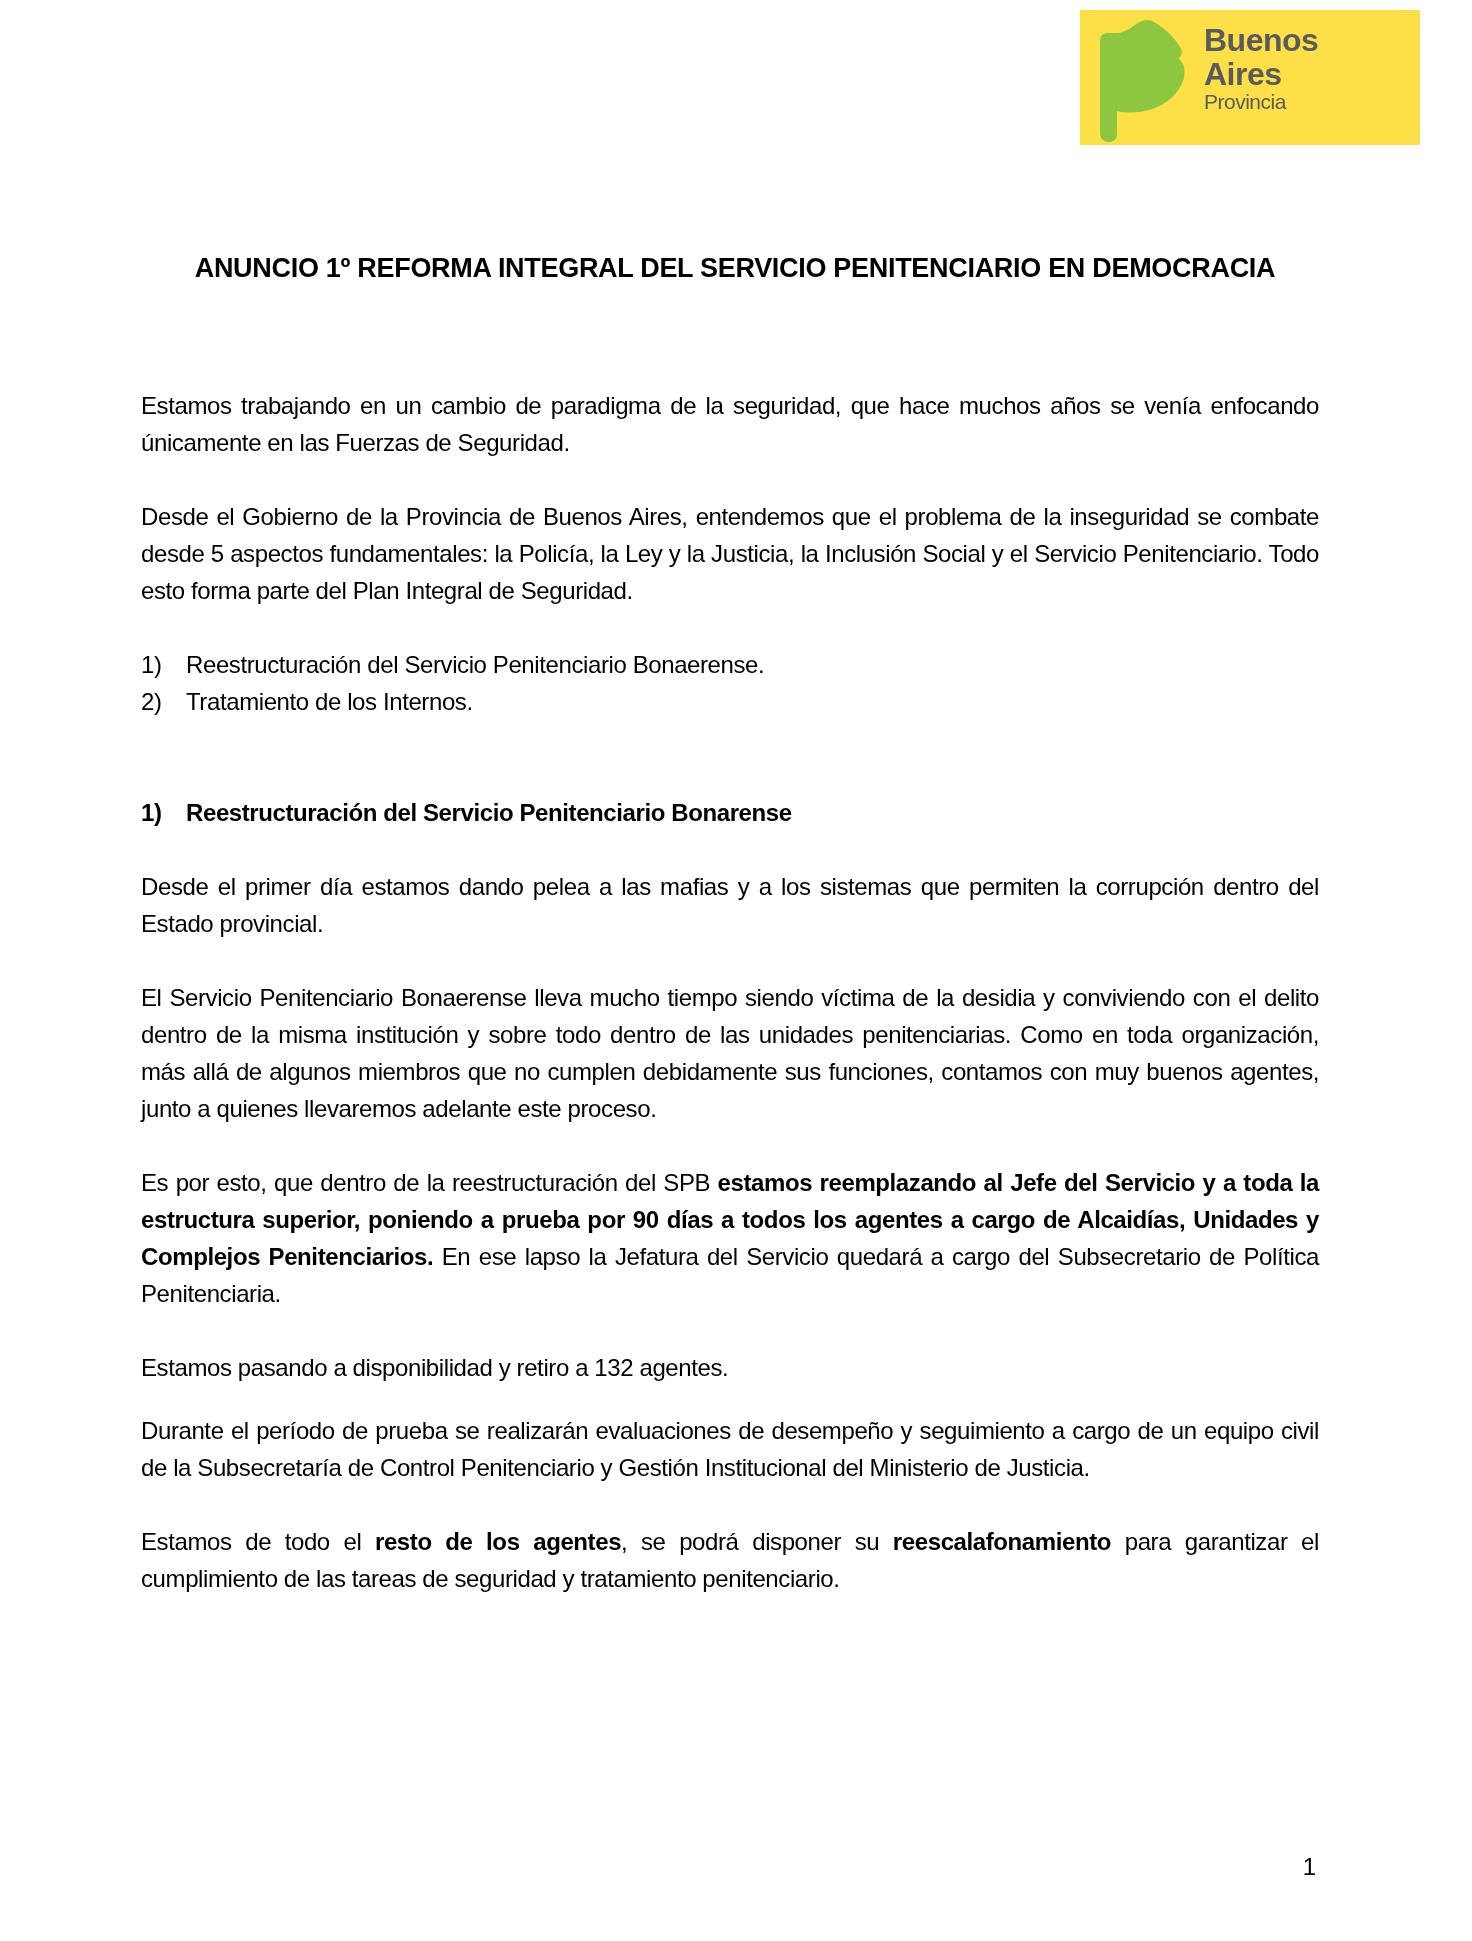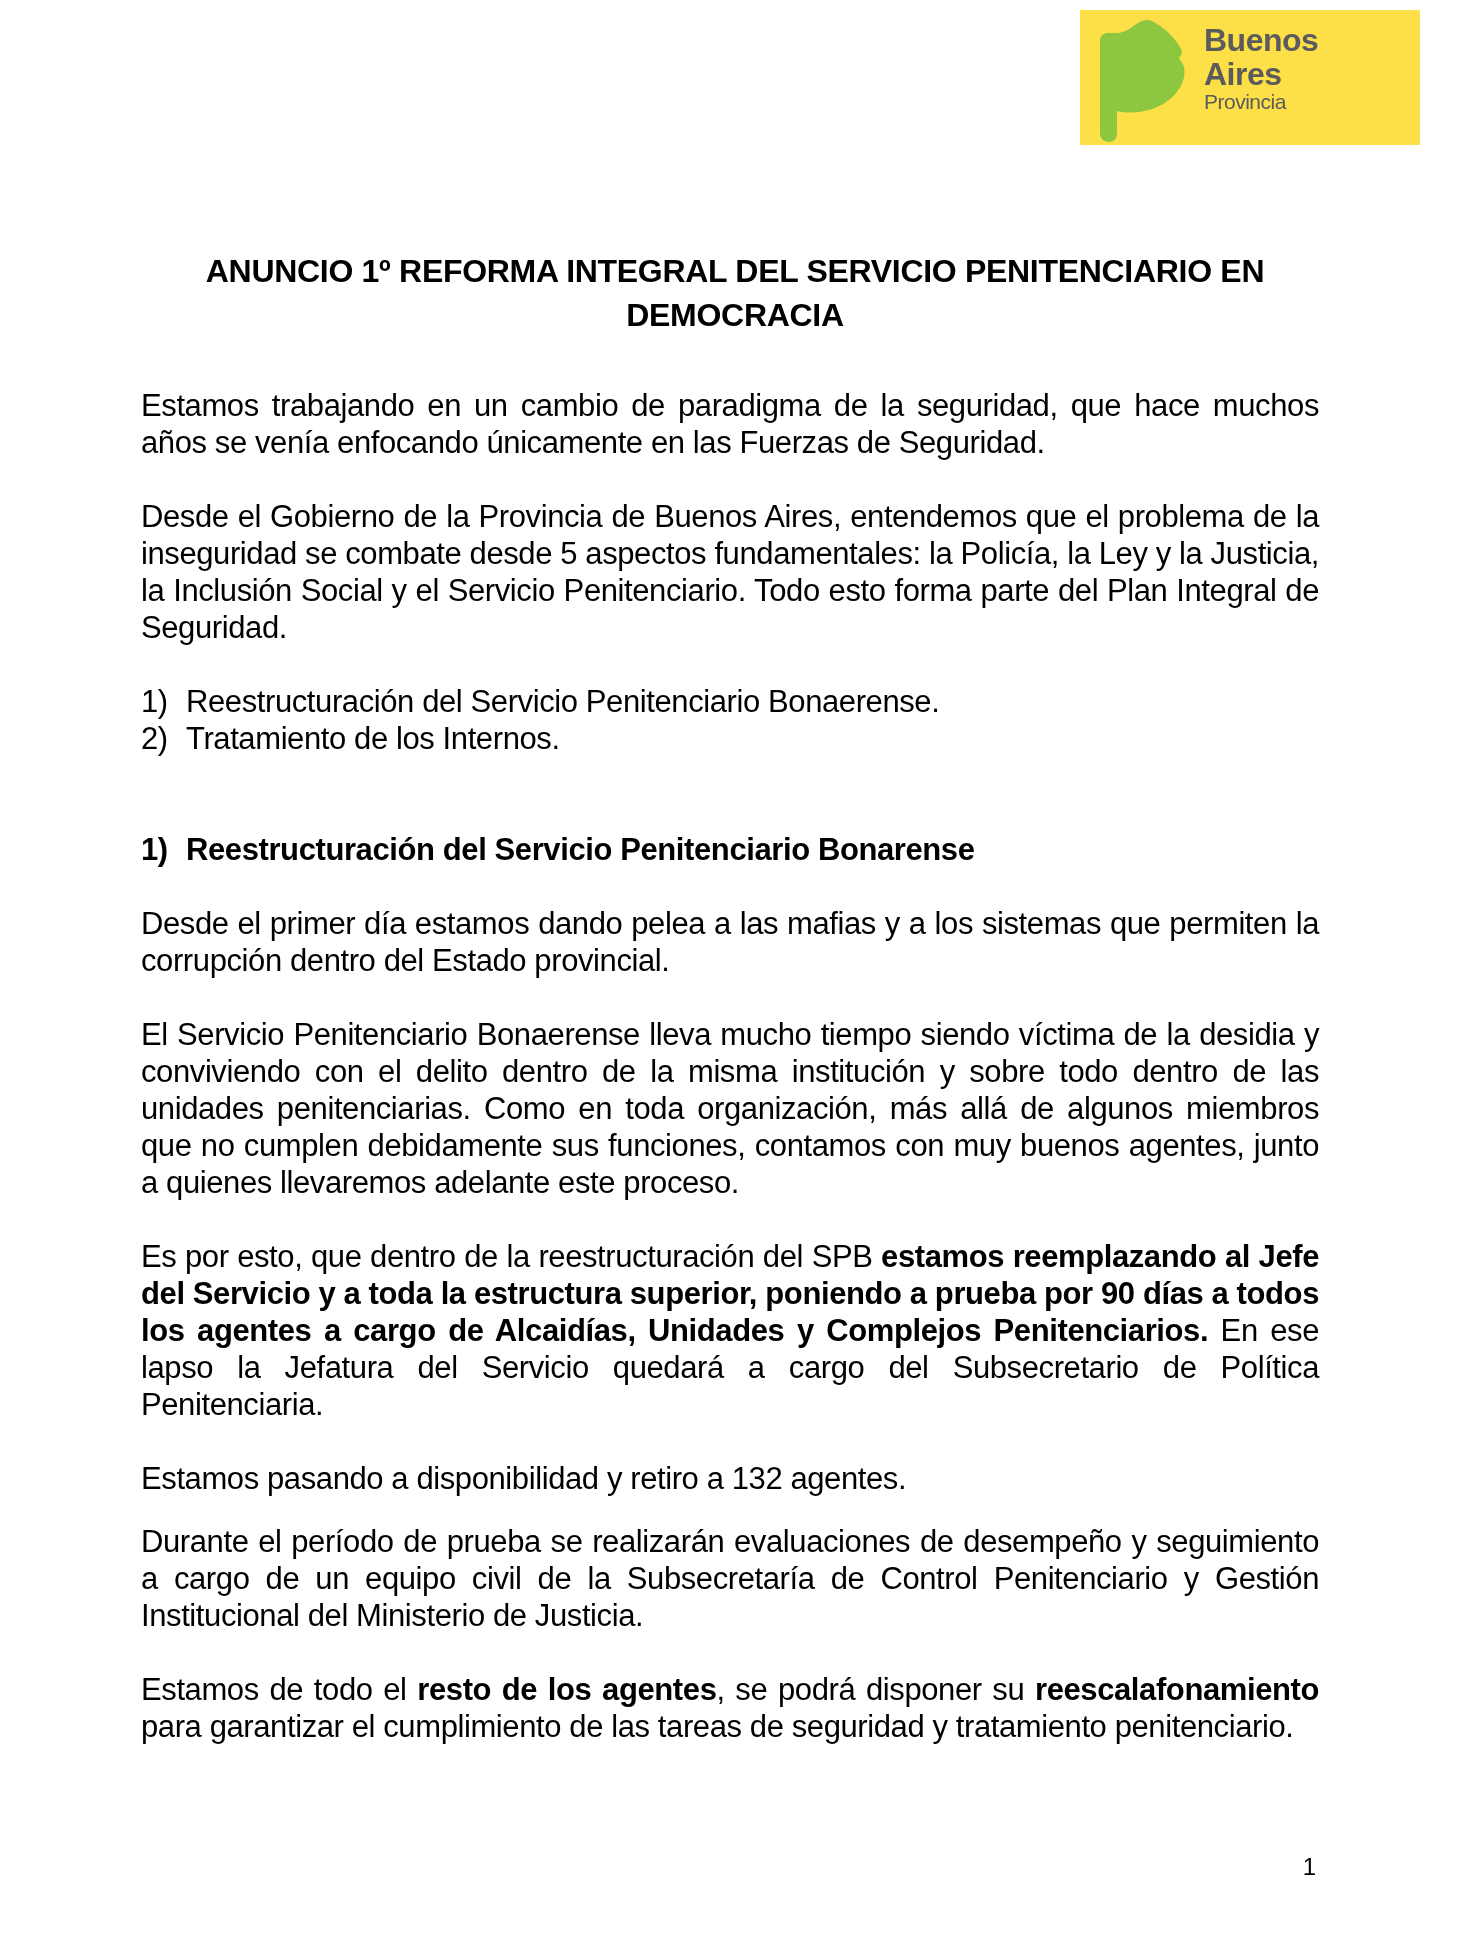--- a/index.html
+++ b/index.html
@@ -47,31 +47,31 @@
     .logo-line.l2 { margin-bottom: 1px; }
     .logo-line.light { font-weight: normal; font-size: 21px; }
 
     .doc-title {
       position: absolute;
       left: 140px;
       width: 1190px;
       top: 228px;
       text-align: center;
       font-weight: bold;
-      font-size: 32px;
+      font-size: 27px;
       line-height: 44px;
       letter-spacing: -0.3px;
     }
 
     .content {
       position: absolute;
       left: 141px;
       width: 1178px;
       top: 387px;
-      font-size: 31px;
+      font-size: 24px;
       line-height: 37px;
       letter-spacing: -0.4px;
     }
     .content p {
       margin: 0;
       text-align: justify;
     }
     .gap-std { margin-top: 37px !important; }
     .gap-big { margin-top: 74px !important; }
     .gap-small { margin-top: 26px !important; }

